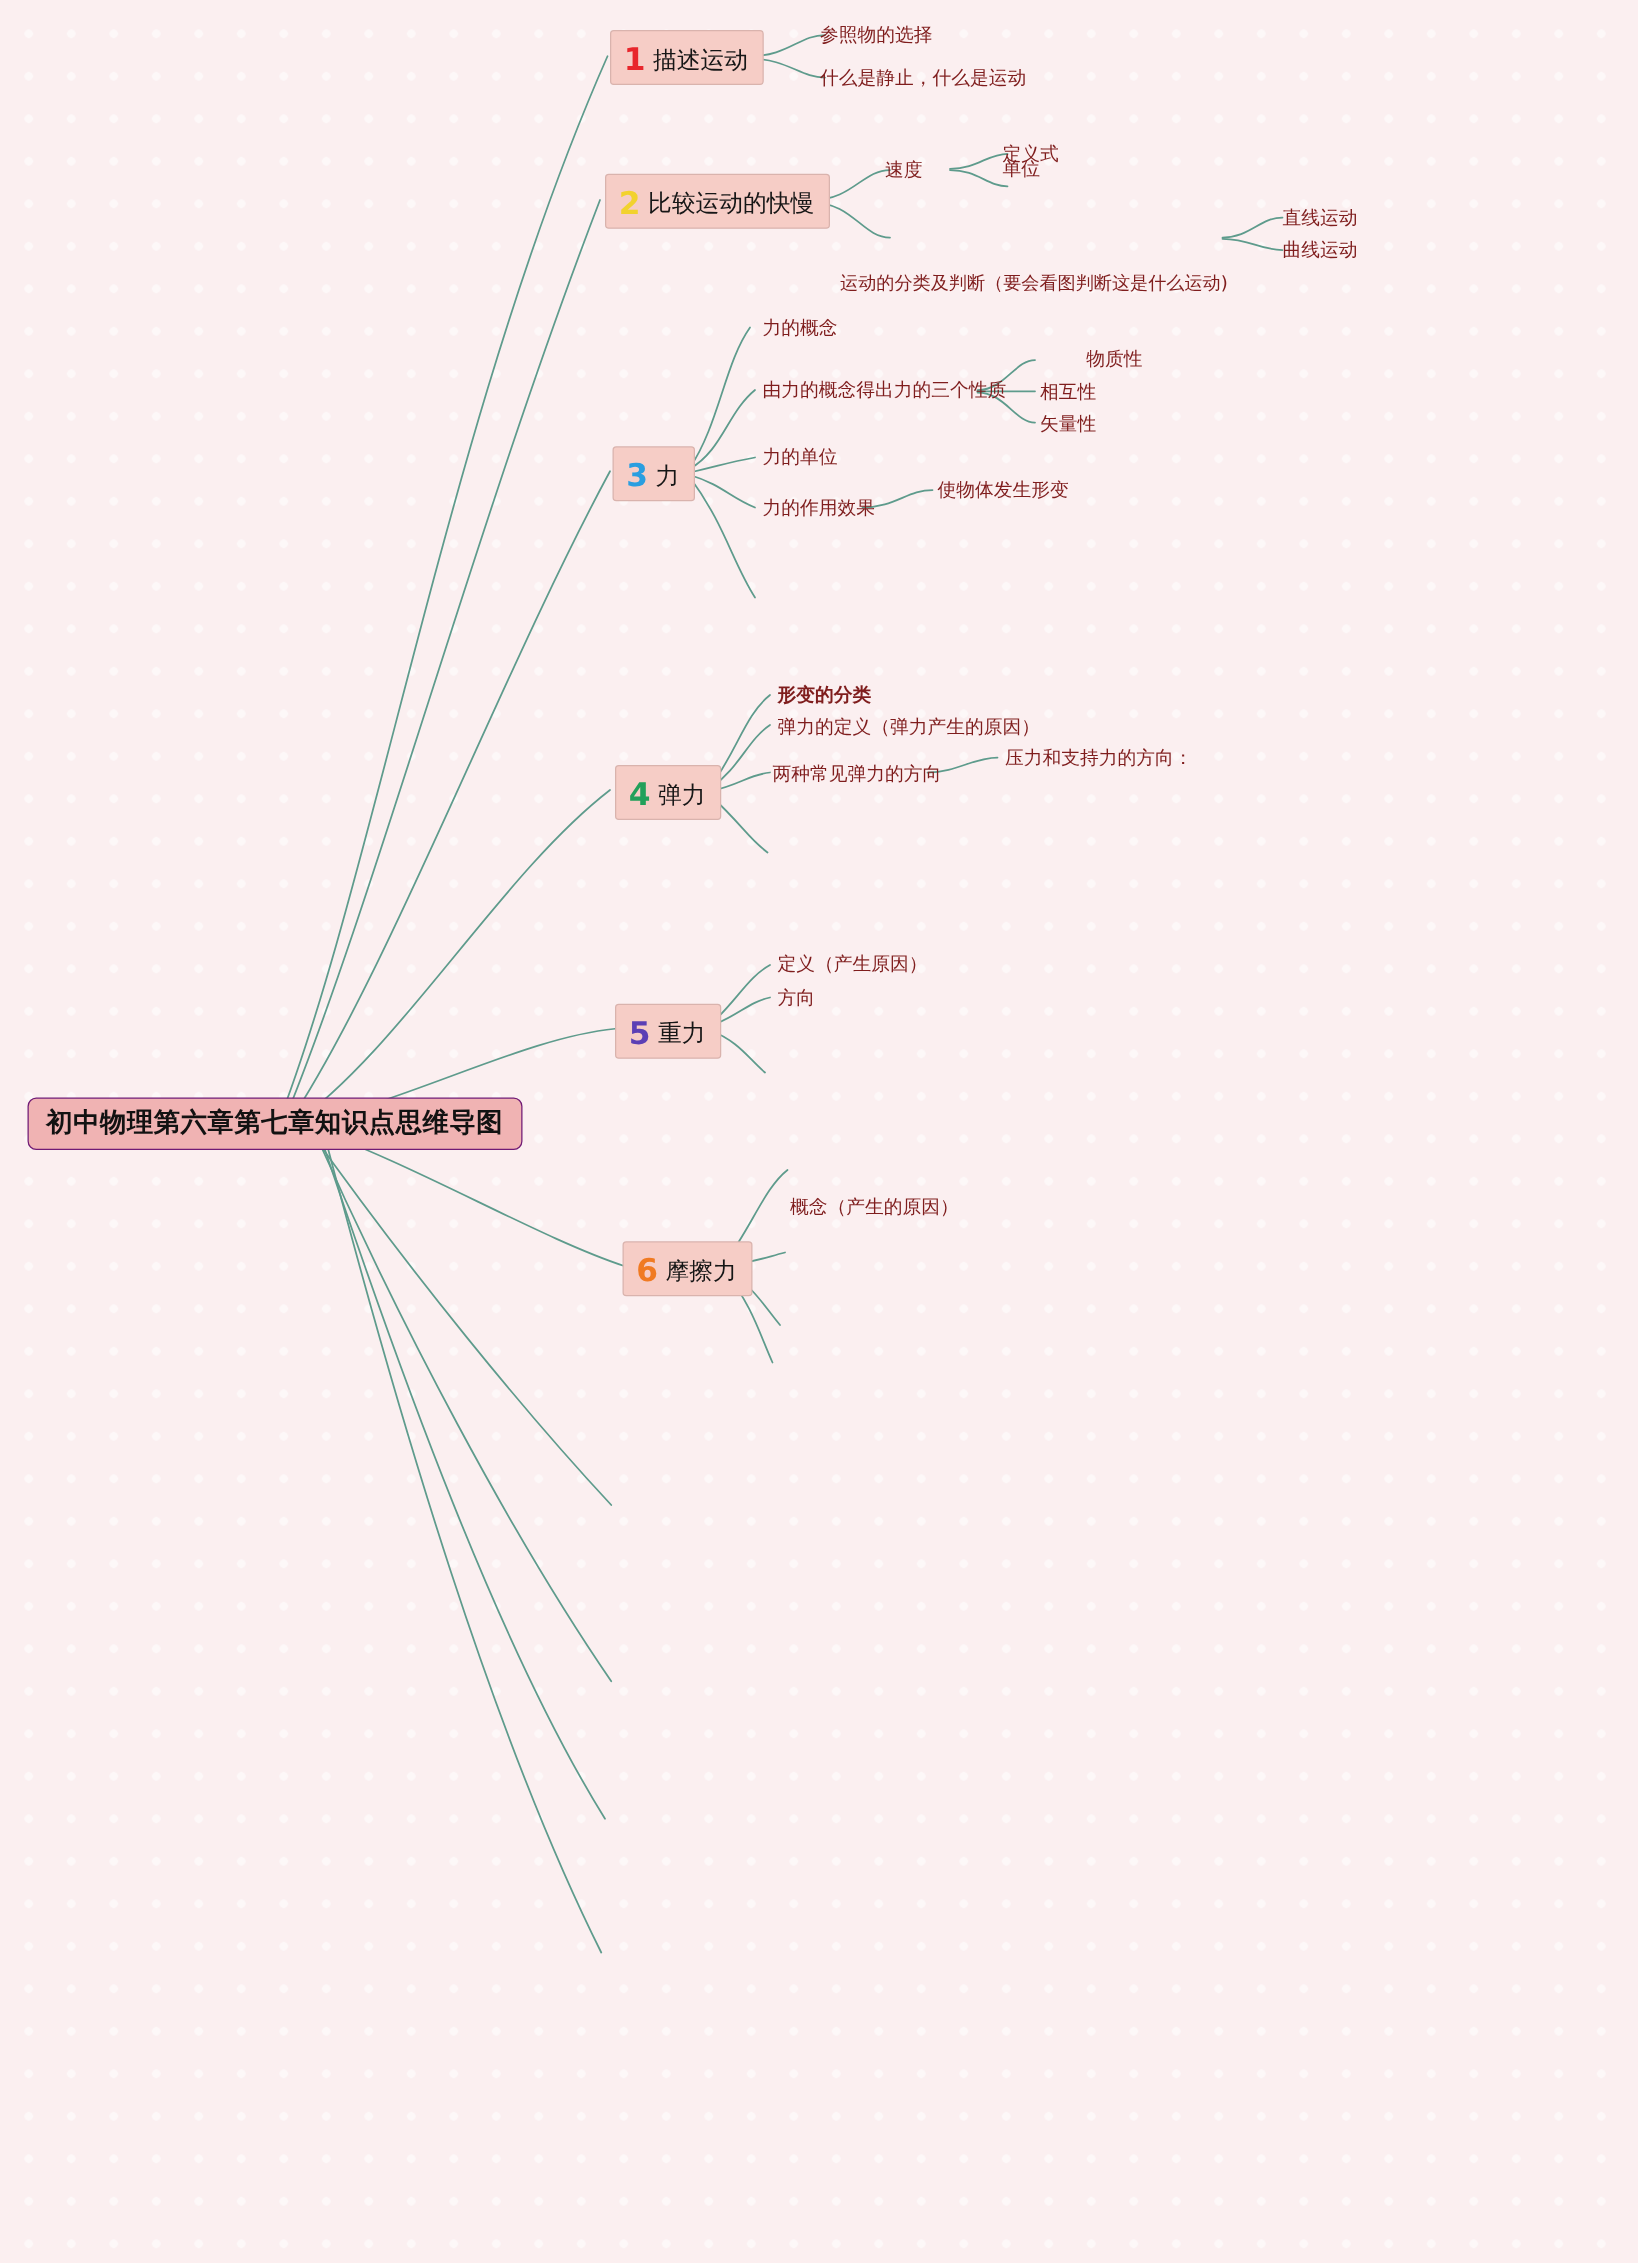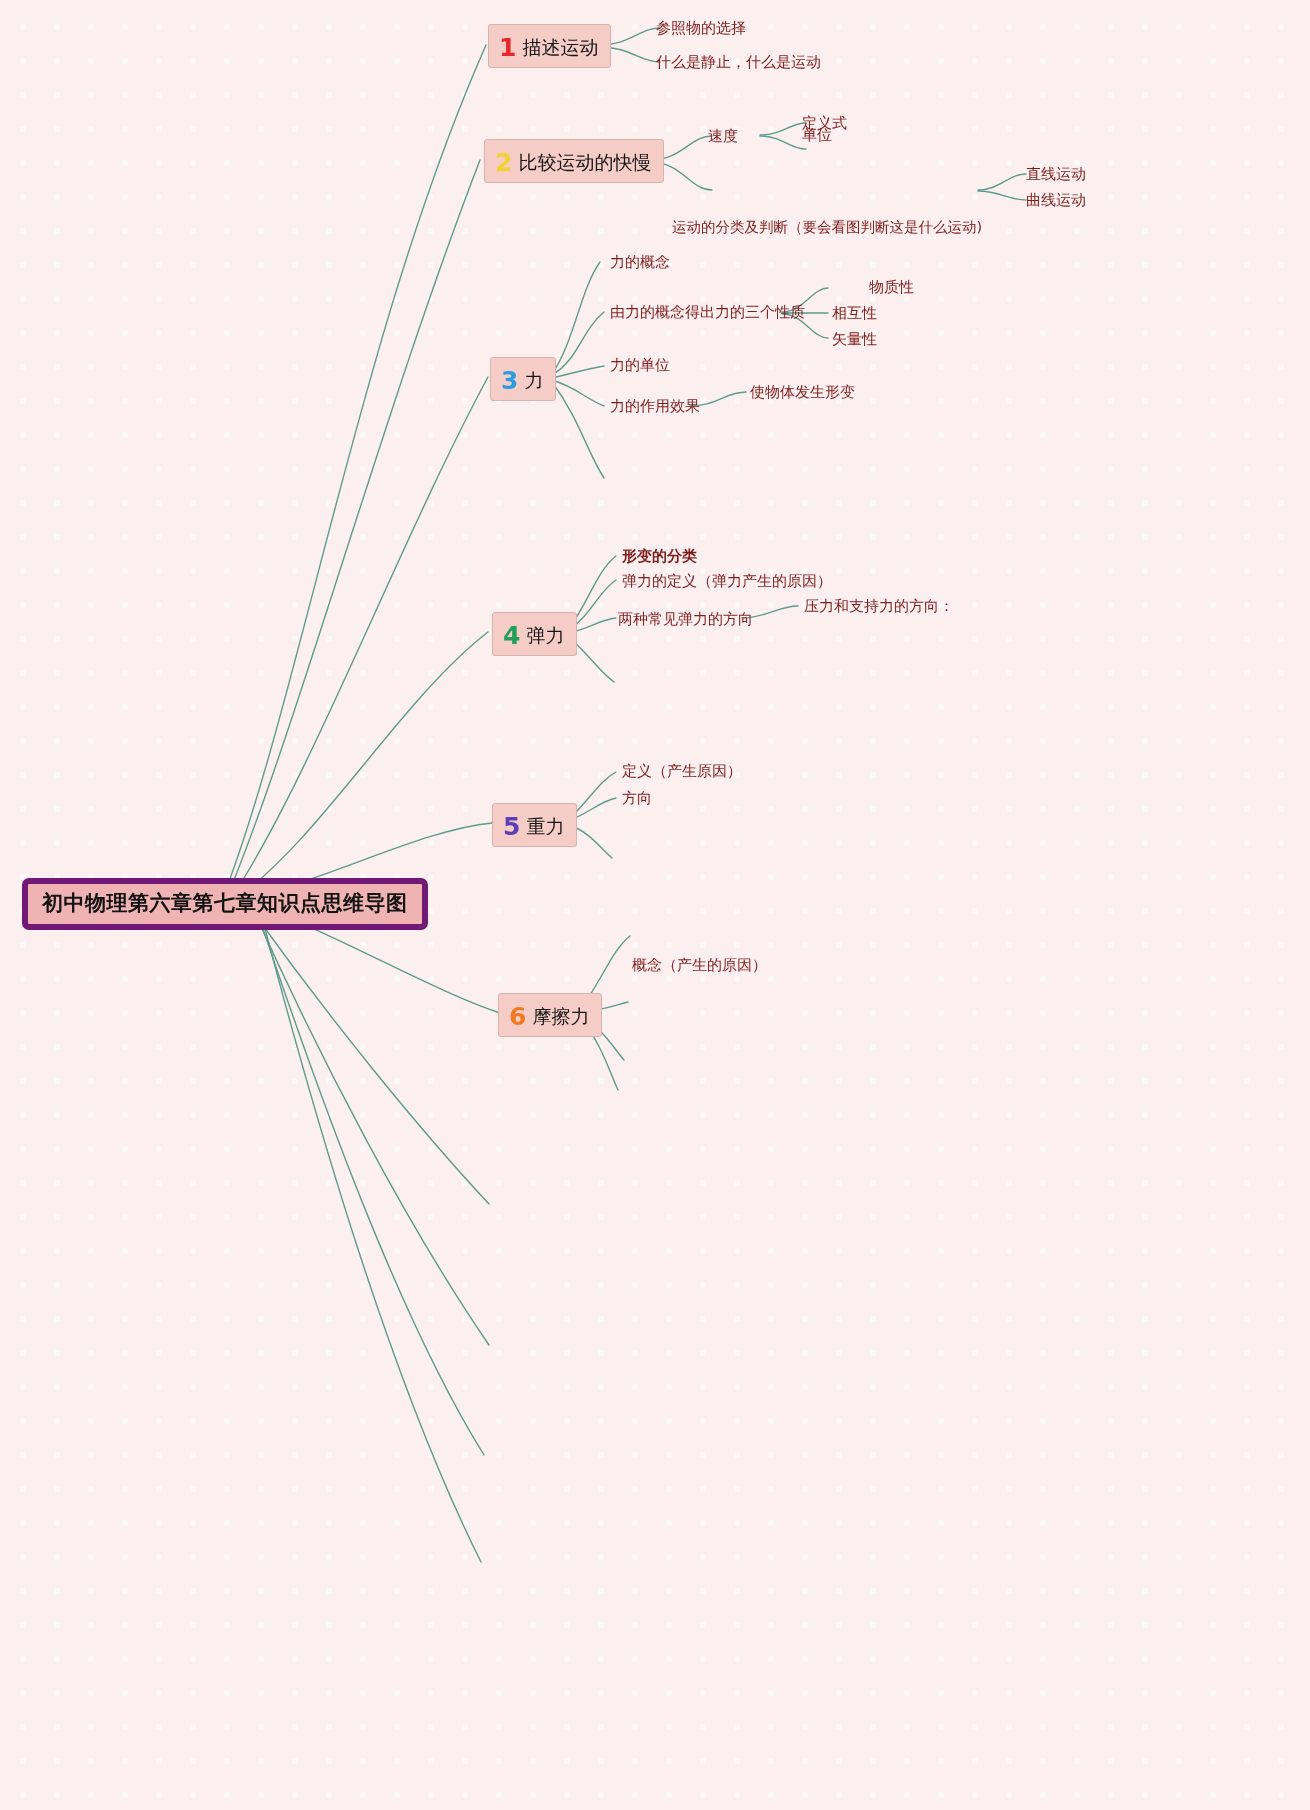--- a/index.html
+++ b/index.html
@@ -36,21 +36,21 @@
 
   .node {
     position: absolute;
     white-space: nowrap;
     box-sizing: border-box;
   }
 
   
   .root {
     background: #f0b3b3;
-    border: 6px solid #701a75;
+    border: 1px solid #701a75;
     border-radius: 7px;
     color: #121212;
     font-weight: bold;
     font-size: 21px;
     letter-spacing: .5px;
     padding: 9px 14px 10px 14px;
     line-height: 1;
   }
 
   

